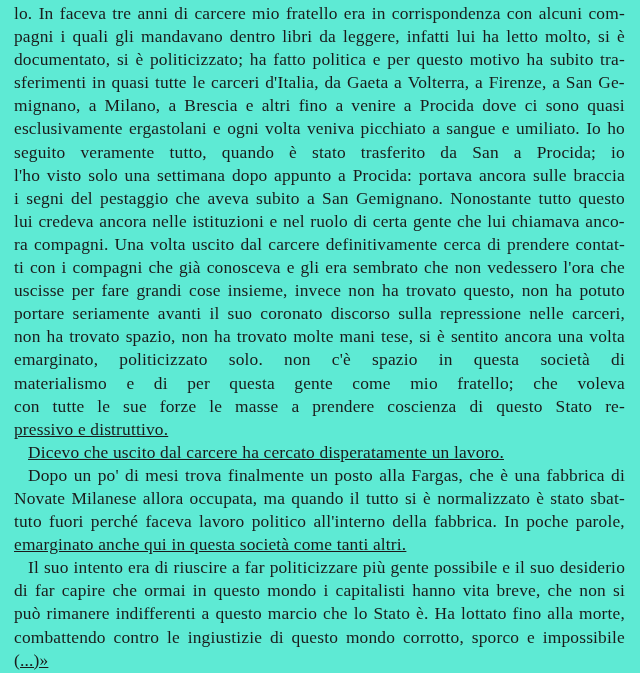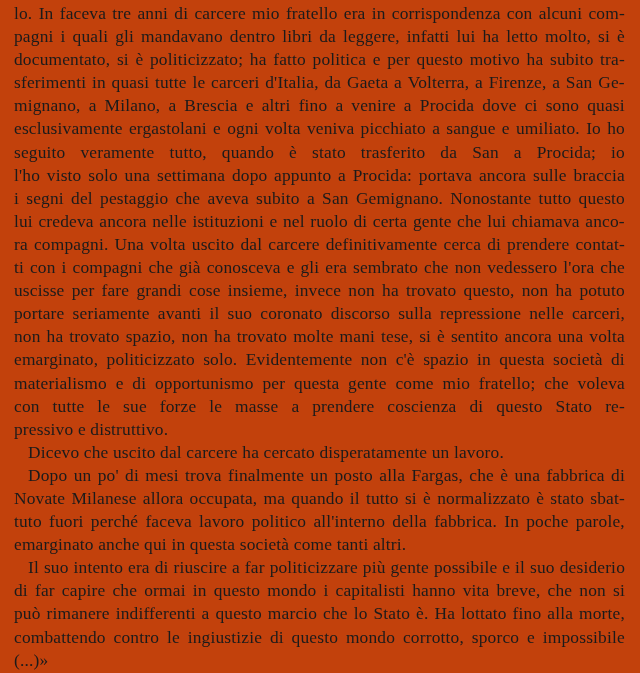--- a/index.html
+++ b/index.html
@@ -13,21 +13,21 @@
     background: #fdfdfb;
     font-family: "Liberation Serif", "DejaVu Serif", serif;
     color: #1b1b1b;
     overflow: hidden;
   }
 
   .page {
     position: relative;
     width: 640px;
     height: 673px;
-    background: #c2410c;
+    background: #5eead4;
     box-sizing: border-box;
     padding: 0;
   }
 
   .text-column {
     position: absolute;
     left: 14px;
     top: 2px;
     width: 611px;
   }
@@ -51,20 +51,21 @@
     white-space: normal;
   }
   .line.justify > .w {
     white-space: pre;
     display: inline-block;
   }
 
   
   .line.flush {
     display: block;
+    text-decoration: underline;
   }
 
   
   .line.indent {
     text-indent: 0;
     padding-left: 14px;
     width: 597px;
   }
   .line.indent.justify { width: 597px; }
 </style>
@@ -313,34 +314,32 @@
         <span class="w">è</span>
         <span class="w">sentito</span>
         <span class="w">ancora</span>
         <span class="w">una</span>
         <span class="w">volta</span>
       </div>
       <div class="line justify">
         <span class="w">emarginato,</span>
         <span class="w">politicizzato</span>
         <span class="w">solo.</span>
-        <span class="w">Evidentemente</span>
         <span class="w">non</span>
         <span class="w">c'è</span>
         <span class="w">spazio</span>
         <span class="w">in</span>
         <span class="w">questa</span>
         <span class="w">società</span>
         <span class="w">di</span>
       </div>
       <div class="line justify">
         <span class="w">materialismo</span>
         <span class="w">e</span>
         <span class="w">di</span>
-        <span class="w">opportunismo</span>
         <span class="w">per</span>
         <span class="w">questa</span>
         <span class="w">gente</span>
         <span class="w">come</span>
         <span class="w">mio</span>
         <span class="w">fratello;</span>
         <span class="w">che</span>
         <span class="w">voleva</span>
       </div>
       <div class="line justify">

